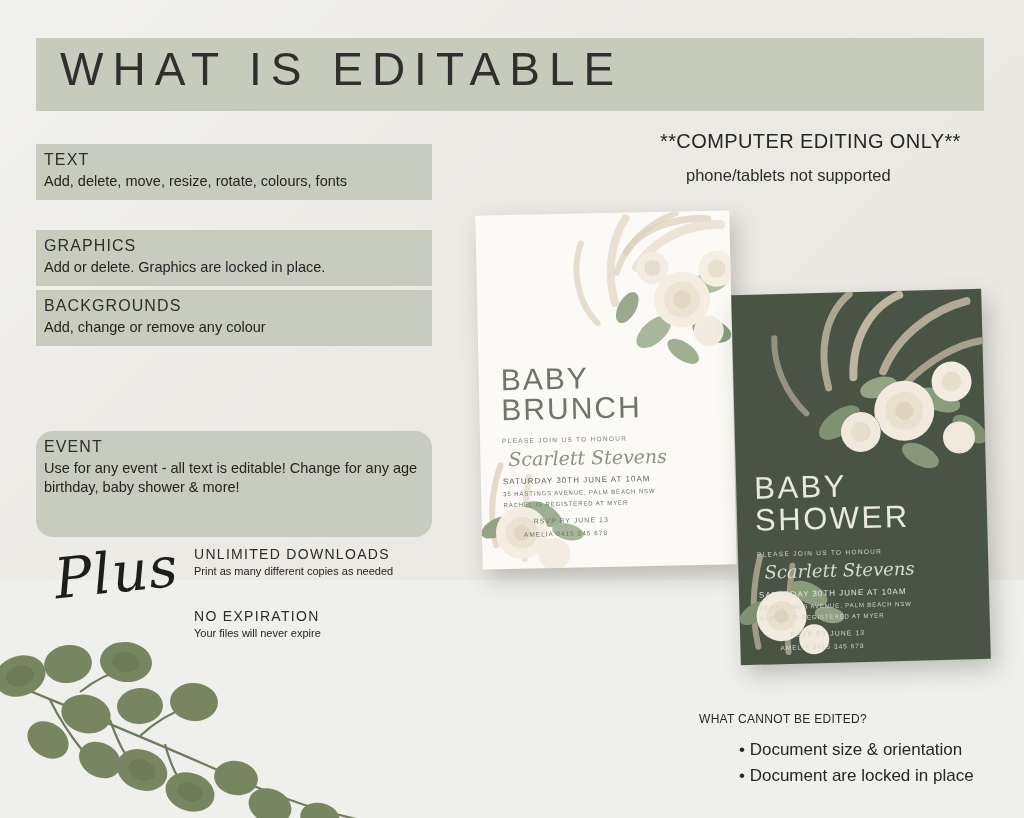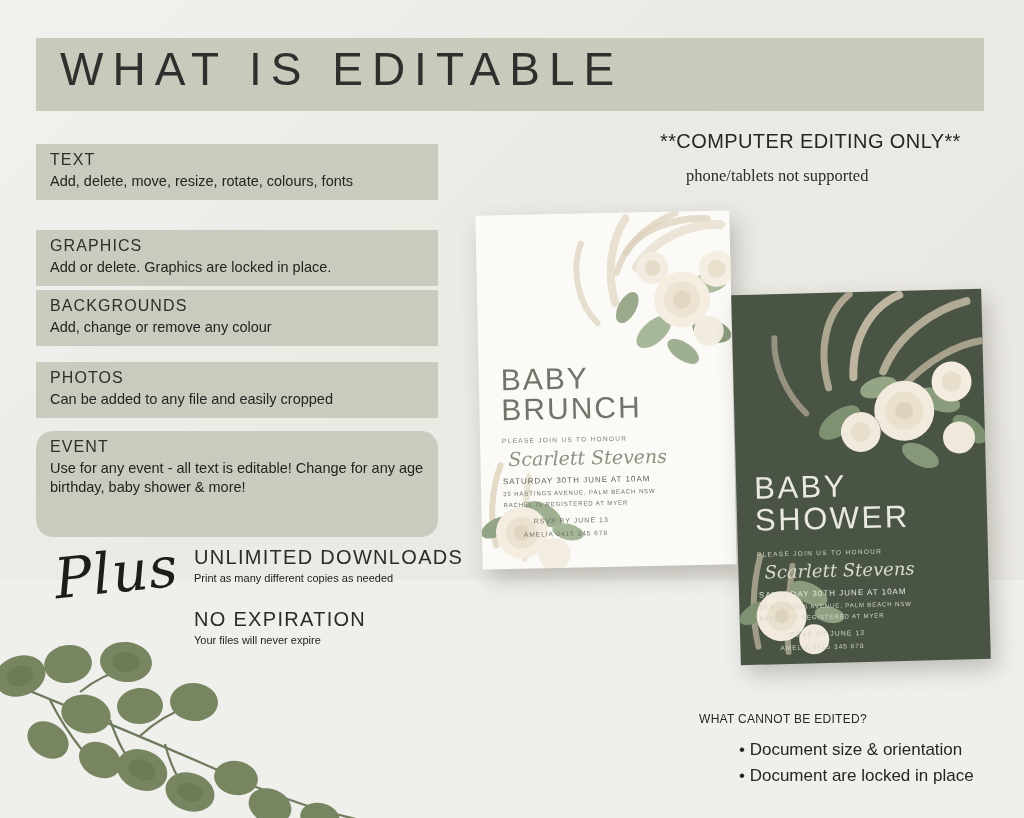--- a/index.html
+++ b/index.html
@@ -44,21 +44,21 @@
     font-family: "Liberation Sans", sans-serif;
     white-space: nowrap;
   }
 
   
   .feature {
     position: absolute;
     left: 36px;
     width: 396px;
     background: #c8ccbe;
-    padding: 7px 0 9px 6px;
+    padding: 7px 0 9px 0;
   }
   .feature-title {
     font-size: 16px;
     letter-spacing: 1.1px;
     color: #2e2e2c;
     padding-left: 8px;
     font-weight: 400;
   }
   .feature-desc {
     font-size: 14.5px;
@@ -84,21 +84,21 @@
     font-style: italic;
     font-size: 56px;
     color: #1d1d1c;
     transform: rotate(-6deg);
     letter-spacing: 1px;
   }
   .plus-block { position: absolute; left: 194px; }
   #plus-block-0 { top: 546px; }
   #plus-block-1 { top: 608px; }
   .plus-heading {
-    font-size: 20px;
+    font-size: 14px;
     letter-spacing: 1.3px;
     color: #2b2b29;
     font-weight: 400;
   }
   .plus-sub {
     font-size: 11px;
     color: #232322;
     padding-top: 3px;
   }
 
@@ -114,21 +114,20 @@
     white-space: nowrap;
     margin-left: 32px;
   }
   #phone-note {
     position: absolute;
     left: 686px;
     top: 166px;
     font-size: 16.5px;
     color: #2b2b29;
     white-space: nowrap;
-    font-family: Liberation Serif, serif;
   }
 
   
   #cannot-title {
     position: absolute;
     left: 699px;
     top: 712px;
     font-size: 12px;
     letter-spacing: 0.3px;
     color: #262625;
@@ -327,24 +326,20 @@
   <div class="feature" id="feature-1">
     <div class="feature-title">GRAPHICS</div>
     <div class="feature-desc">Add or delete. Graphics are locked in place.</div>
   </div>
 
   <div class="feature" id="feature-2">
     <div class="feature-title">BACKGROUNDS</div>
     <div class="feature-desc">Add, change or remove any colour</div>
   </div>
 
-  <div class="feature" id="feature-3">
-    <div class="feature-title">PHOTOS</div>
-    <div class="feature-desc">Can be added to any file and easily cropped</div>
-  </div>
 
   <div class="feature" id="feature-4">
     <div class="feature-title">EVENT</div>
     <div class="feature-desc">Use for any event - all text is editable! Change for  any age birthday, baby shower &amp; more!</div>
   </div>
 
   <div id="plus-word">Plus</div>
 
   <div class="plus-block" id="plus-block-0">
     <div class="plus-heading">UNLIMITED DOWNLOADS</div>

